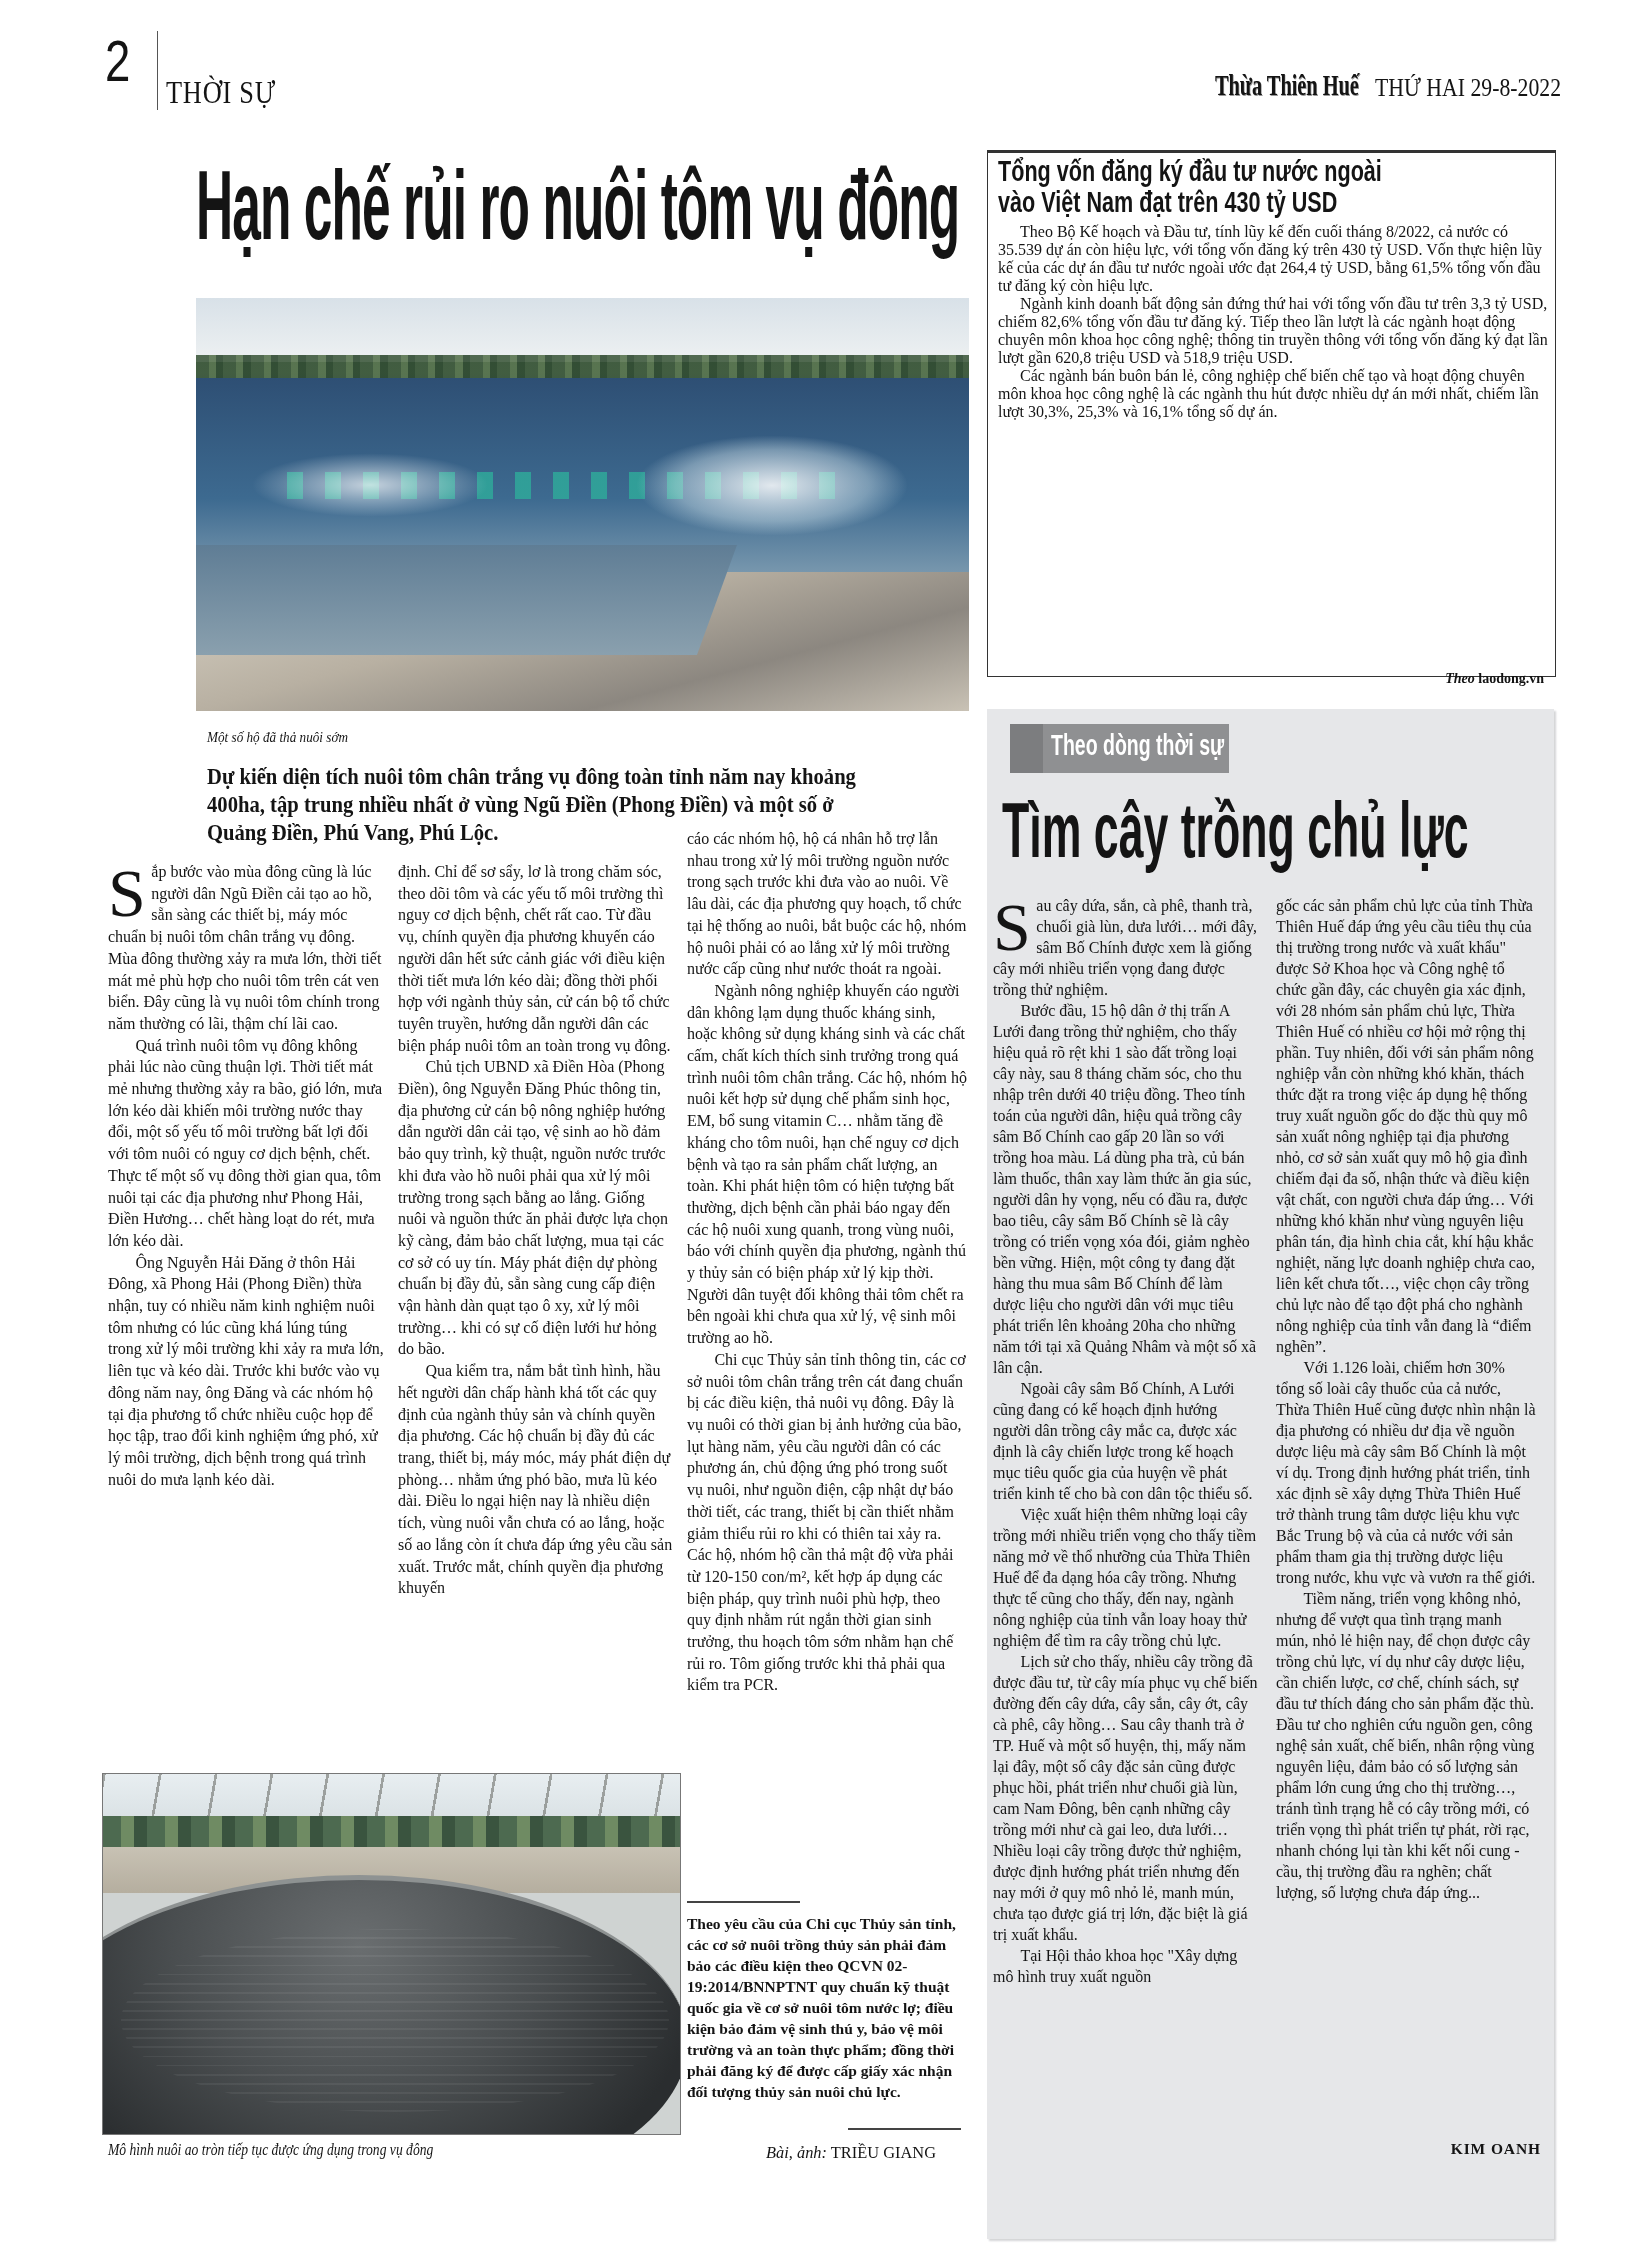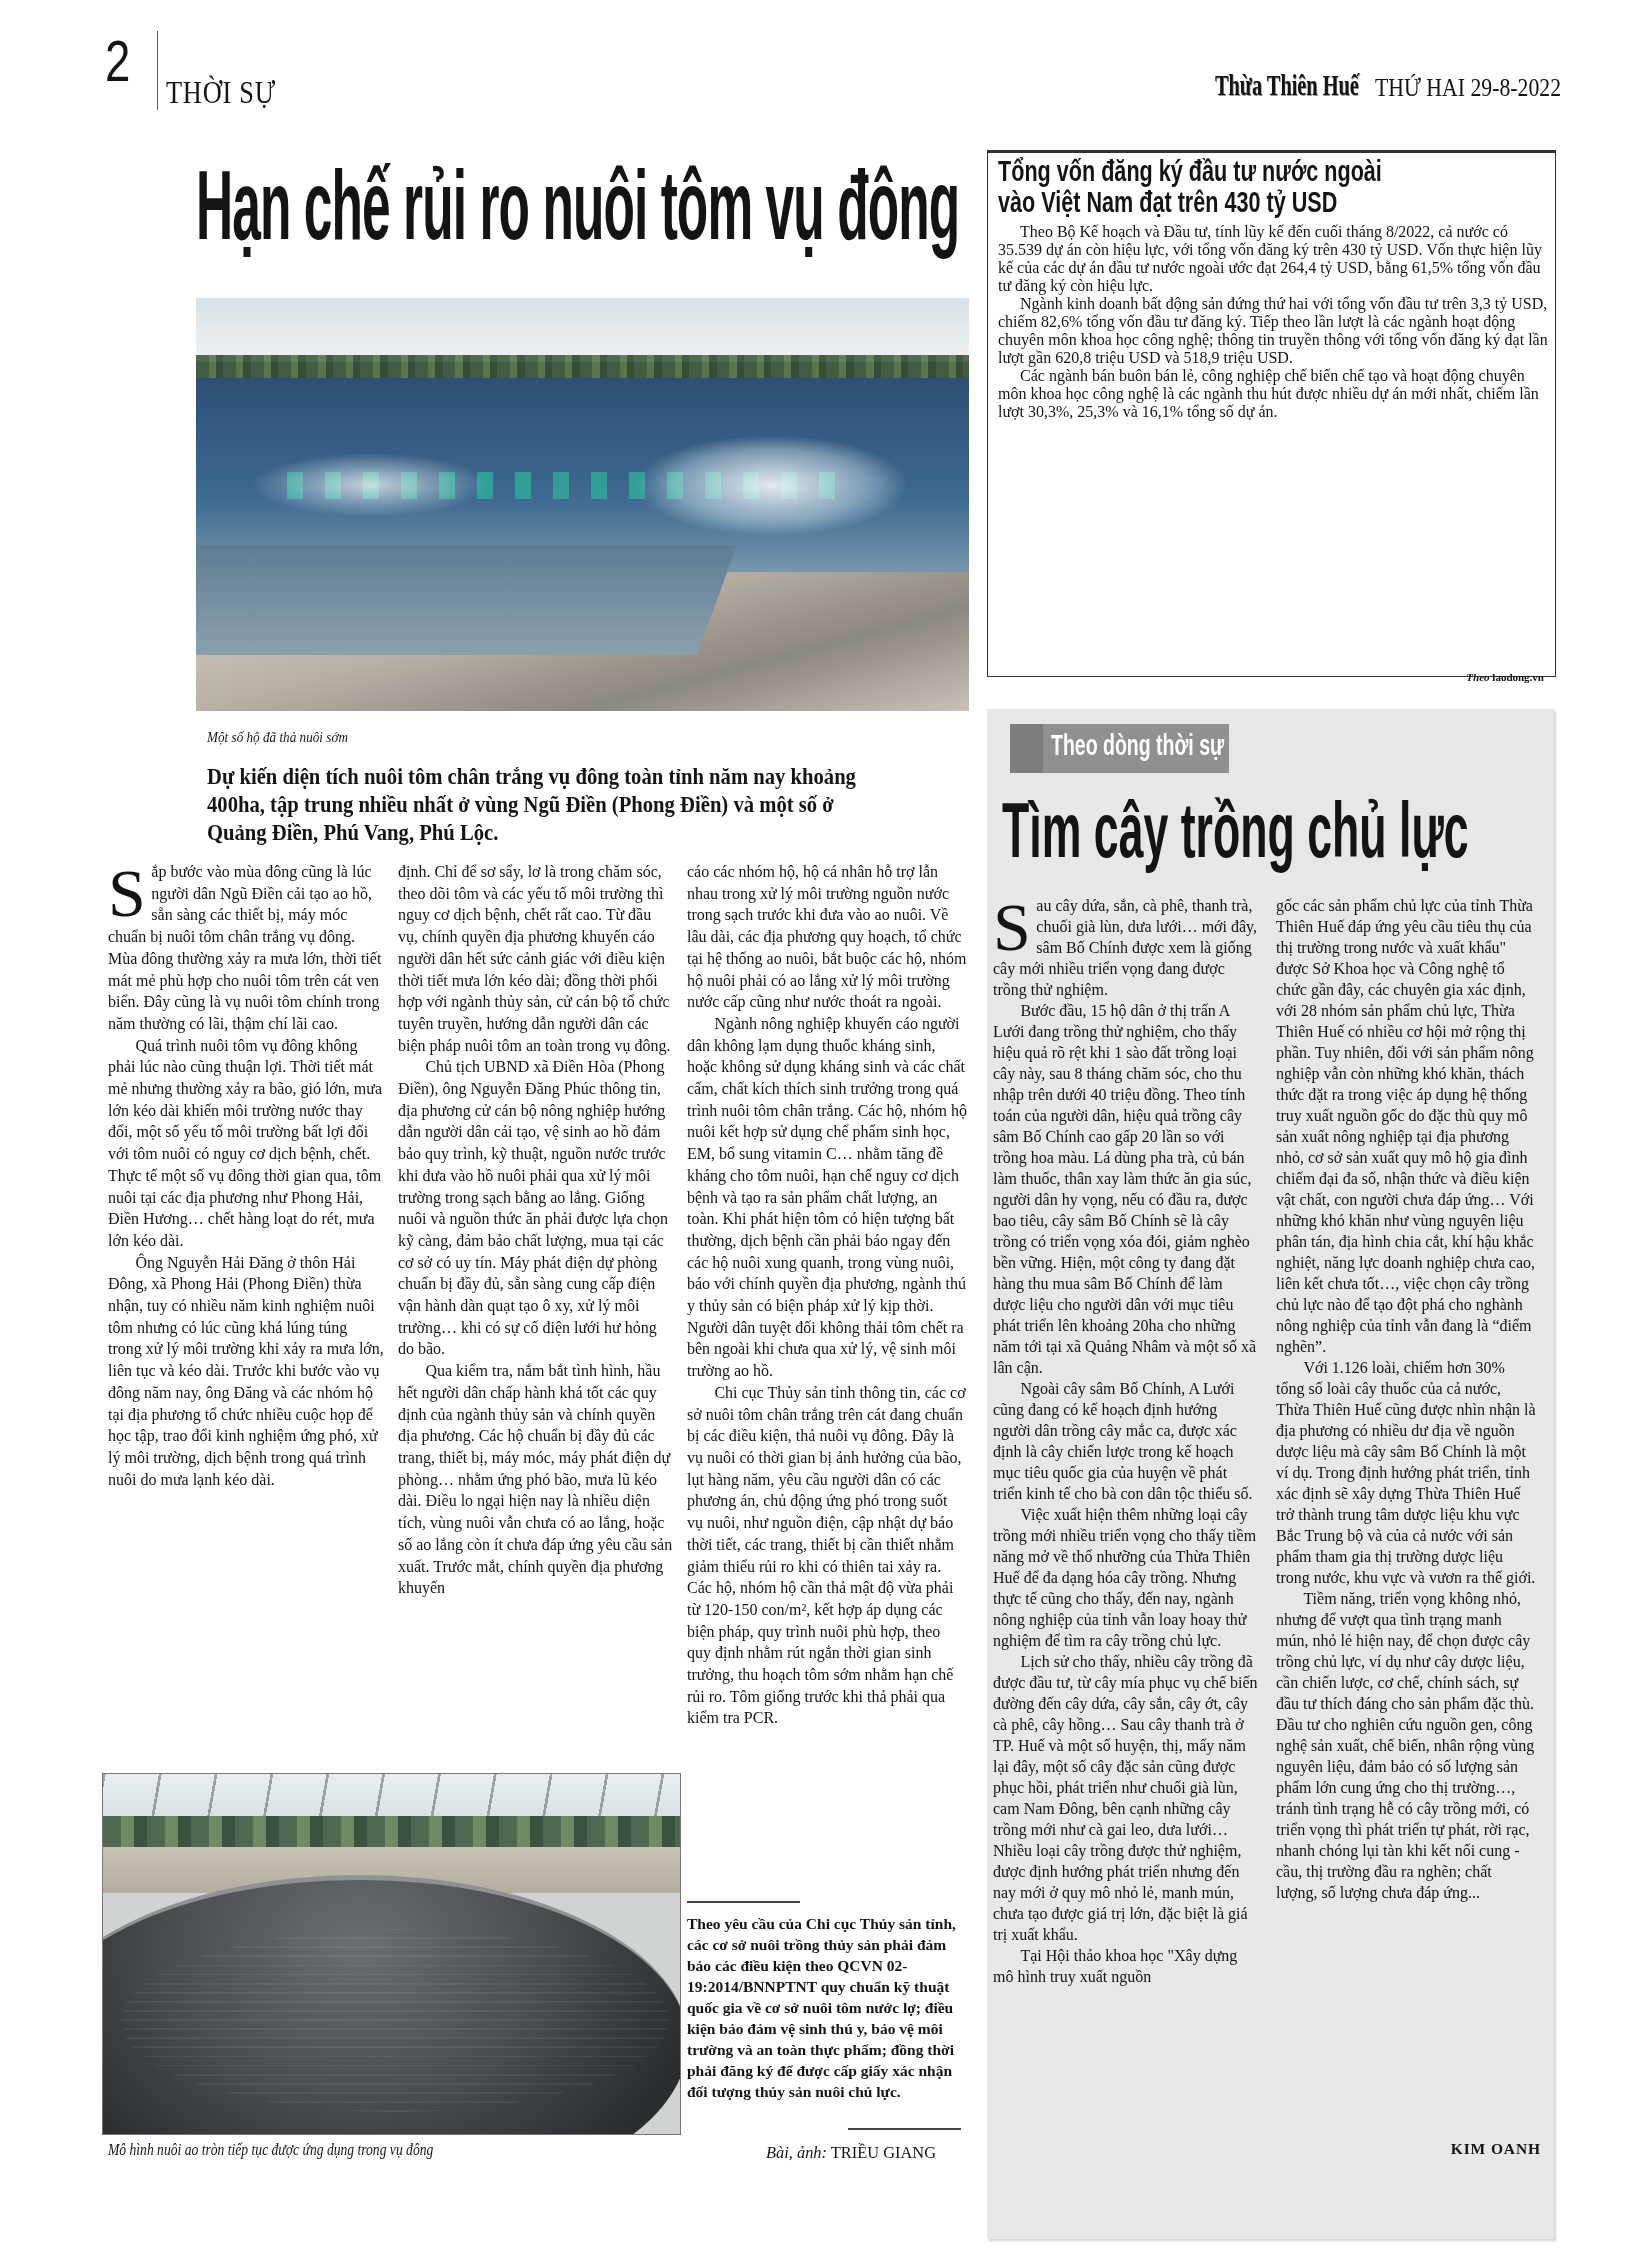--- a/index.html
+++ b/index.html
@@ -30,21 +30,21 @@
   .caption1 { left: 207px; top: 728px; font-size: 15.5px; font-style: italic; transform: scaleX(0.85); transform-origin: left top; }
   .sapo { left: 207px; top: 762px; width: 786px; font-size: 24px; font-weight: 700; line-height: 28px; transform: scaleX(0.86); transform-origin: left top; }
 
   
   .col { font-size: 16px; line-height: 21.7px; text-align: left; }
   .col p { margin: 0; text-indent: 27.4px; }
   .col p.first { text-indent: 0; }
   .dropcap { float: left; font-size: 68px; line-height: 57px; margin: 3.7px 5.5px 0 0; font-weight: 400; }
   .col1 { left: 108px; top: 861px; width: 276px; }
   .col2 { left: 398px; top: 861px; width: 276px; }
-  .col3 { left: 687px; top: 861px; width: 280px; }
+  .col3 { left: 687px; top: 828px; width: 280px; }
 
   .rule-short { left: 687px; top: 1901px; width: 113px; height: 1.8px; background: #444; }
   .note { left: 687px; top: 1913px; width: 280px; font-size: 15.5px; font-weight: 700; line-height: 21px; }
   .rule-short2 { left: 848px; top: 2128px; width: 113px; height: 1.8px; background: #444; }
   .byline1 { left: 766px; top: 2143px; width: 201px; font-size: 16.4px; }
   .byline1 i { font-style: italic; }
 
   
   .photo2 { left: 102px; top: 1773px; width: 577px; height: 360px; overflow: hidden; border: 0.9px solid #777; background: #cfd3d2; }
   .photo2 .sky { position:absolute; left:0; top:0; width:100%; height:55px; background: linear-gradient(180deg,#e8eef1,#d7dfe2); }
@@ -53,21 +53,21 @@
   .photo2 .pond { position:absolute; left:-73px; top:101px; width:658px; height:329px; border-radius:50%; background: radial-gradient(ellipse at 50% 20%, #6a6e70 0%, #4a4e50 40%, #2a2d2f 75%); border-top: 5.5px solid #8e9292; }
   .photo2 .sand { position:absolute; left:0; top:73px; width:100%; height:46px; background: linear-gradient(180deg,#c8c2b4,#b5ae9f); }
   .photo2 .ripples { position:absolute; left:18.3px; top:155px; width:548px; height:183px; background: repeating-linear-gradient(0deg, rgba(255,255,255,0.06) 0 1.8px, transparent 1.8px 9.1px); border-radius: 50%; }
   .caption2 { left: 108px; top: 2141px; font-size: 16px; font-style: italic; transform: scaleX(0.85); transform-origin: left top; }
 
   
   .fdi-box { left: 987px; top: 150px; width: 567px; height: 523px; border: 1.8px solid #333; border-top-width: 3.7px; background: #fff; }
   .fdi-title { left: 998px; top: 155px; font-family: "Liberation Sans", sans-serif; font-weight: 700; font-size: 30px; line-height: 31px; transform: scaleX(0.72); transform-origin: left top; white-space: nowrap; }
   .fdi-body { left: 998px; top: 223px; width: 550px; font-size: 16px; line-height: 18px; }
   .fdi-body p { margin: 0; text-indent: 22px; }
-  .fdi-source { left: 1279px; top: 671px; width: 265px; text-align: right; font-size: 11px; font-weight: 700; }
+  .fdi-source { left: 1279px; top: 671px; width: 265px; text-align: right; font-size: 14px; font-weight: 700; }
   .fdi-source i { font-weight: 700; }
 
   
   .panel { left: 987px; top: 709px; width: 567px; height: 1530px; background: #e6e7e9; box-shadow: 1.8px 1.8px 1.8px #d4d5d7; }
   .kicker { left: 1010px; top: 724px; width: 219px; height: 49px; background: #8f9092; }
   .kicker-bar { left: 1010px; top: 724px; width: 33px; height: 49px; background: #7c7d7f; }
   .kicker-text { left: 1051px; top: 728px; color: #fff; font-family: "Liberation Sans", sans-serif; font-weight: 700; font-size: 30px; transform: scaleX(0.65); transform-origin: left top; white-space: nowrap; }
   .feature-title { left: 1002px; top: 786px; font-family: "Liberation Sans", sans-serif; font-weight: 700; font-size: 77px; line-height: 88px; transform: scaleX(0.58); transform-origin: left top; white-space: nowrap; }
   .fcol { font-size: 16px; line-height: 21px; }
   .fcol p { margin: 0; text-indent: 27.4px; }

